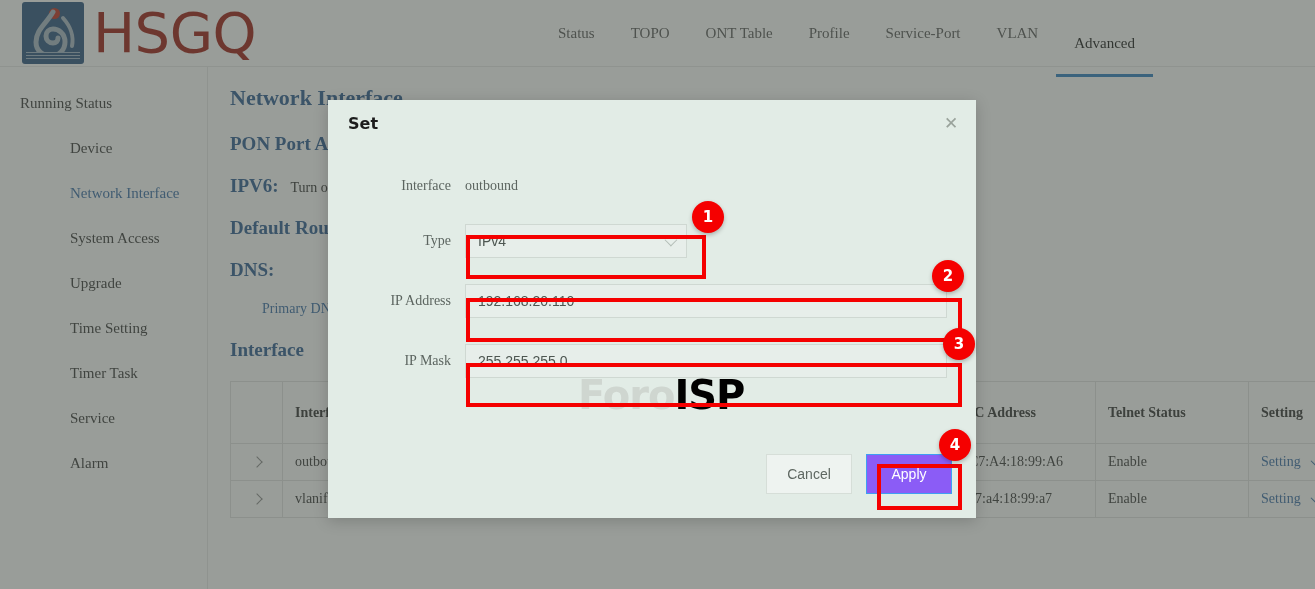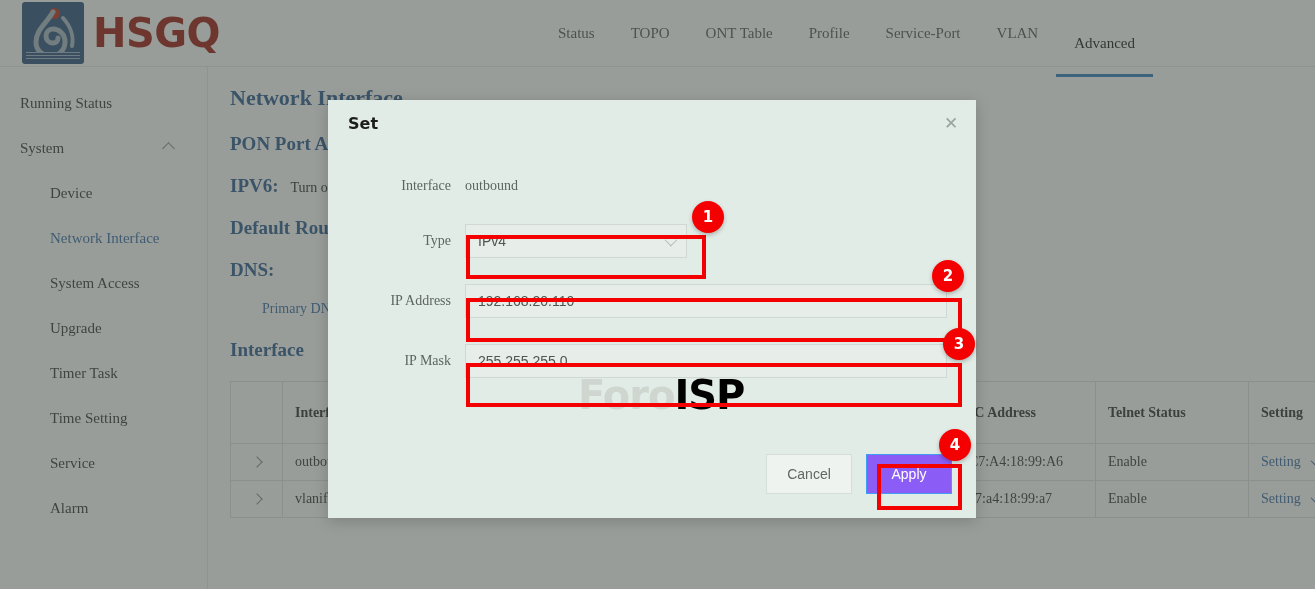--- a/index.html
+++ b/index.html
@@ -44,22 +44,22 @@
     background: #c03020;
   }
   .logo-mark .swoosh { position: absolute; left: 0; top: 0; }
   .logo-mark .stripes {
     position: absolute; left: 4px; right: 4px; bottom: 3px; height: 9px;
     background: repeating-linear-gradient(to bottom,
       #9fb3c8 0px, #9fb3c8 1px, #2d5480 1px, #2d5480 3px);
   }
   .logo-text {
     font-family: "DejaVu Sans", sans-serif;
-    font-weight: bold;
-    font-size: 40px;
+    font-weight: normal;
+    font-size: 56px;
     letter-spacing: -0.5px;
     color: #9e1e14;
     margin-left: 9px;
     line-height: 1;
   }
 
   .nav {
     position: absolute; left: 540px; top: 0; height: 67px;
     display: flex; align-items: center;
   }
@@ -107,21 +107,21 @@
     padding-top: 14px;
   }
   .side-item {
     font-size: 15px;
     color: #3a3a3a;
     padding: 14px 20px;
     cursor: pointer;
     position: relative;
     display: flex; align-items: center; justify-content: space-between;
   }
-  .side-item.sub { padding-left: 50px; font-size: 15px; }
+  .side-item.sub { padding-left: 50px; font-size: 15px; margin-left: 20px; }
   .side-item.selected { color: #3c6fa8; }
   .chev-up {
     width: 9px; height: 9px;
     border-left: 1.4px solid #8b8b8b;
     border-top: 1.4px solid #8b8b8b;
     transform: rotate(45deg);
     margin-right: 14px;
   }
 
   
@@ -336,41 +336,37 @@
         <div class="nav-item">VLAN</div>
         <div class="nav-item active">Advanced</div>
       </div>
 
     </div>
 
     <div class="sidebar">
       <div class="side-item">
         <span>Running Status</span>
       </div>
-      <div class="side-item">
-        <span>System</span>
-        <span class="chev-up"></span>
-      </div>
       <div class="side-item sub">
         <span>Device</span>
       </div>
       <div class="side-item sub selected">
         <span>Network Interface</span>
       </div>
       <div class="side-item sub">
         <span>System Access</span>
       </div>
       <div class="side-item sub">
         <span>Upgrade</span>
       </div>
       <div class="side-item sub">
+        <span>Time Setting</span>
+      </div>
+      <div class="side-item sub">
         <span>Timer Task</span>
-      </div>
-      <div class="side-item sub">
-        <span>Time Setting</span>
       </div>
       <div class="side-item sub">
         <span>Service</span>
       </div>
       <div class="side-item sub">
         <span>Alarm</span>
       </div>
     </div>
 
     <div class="main">

